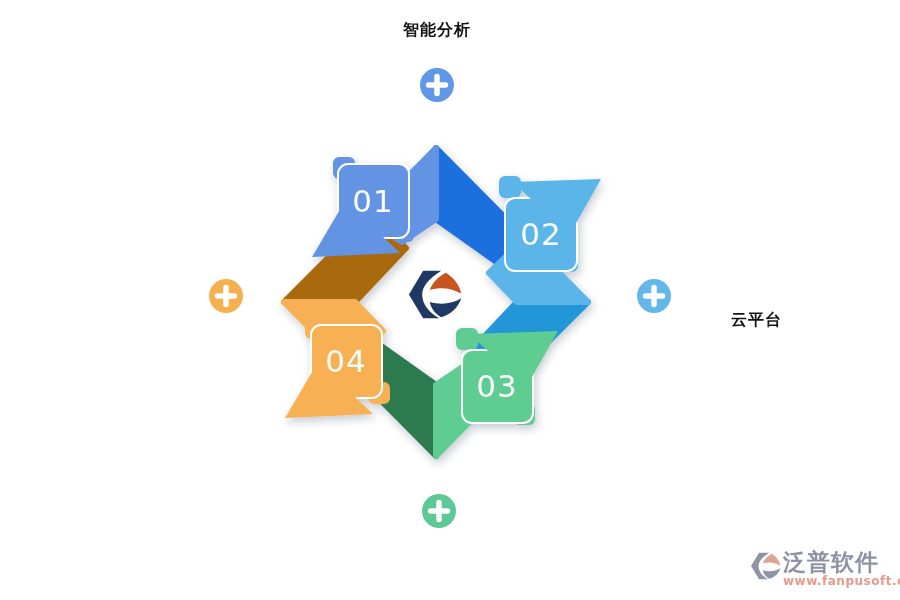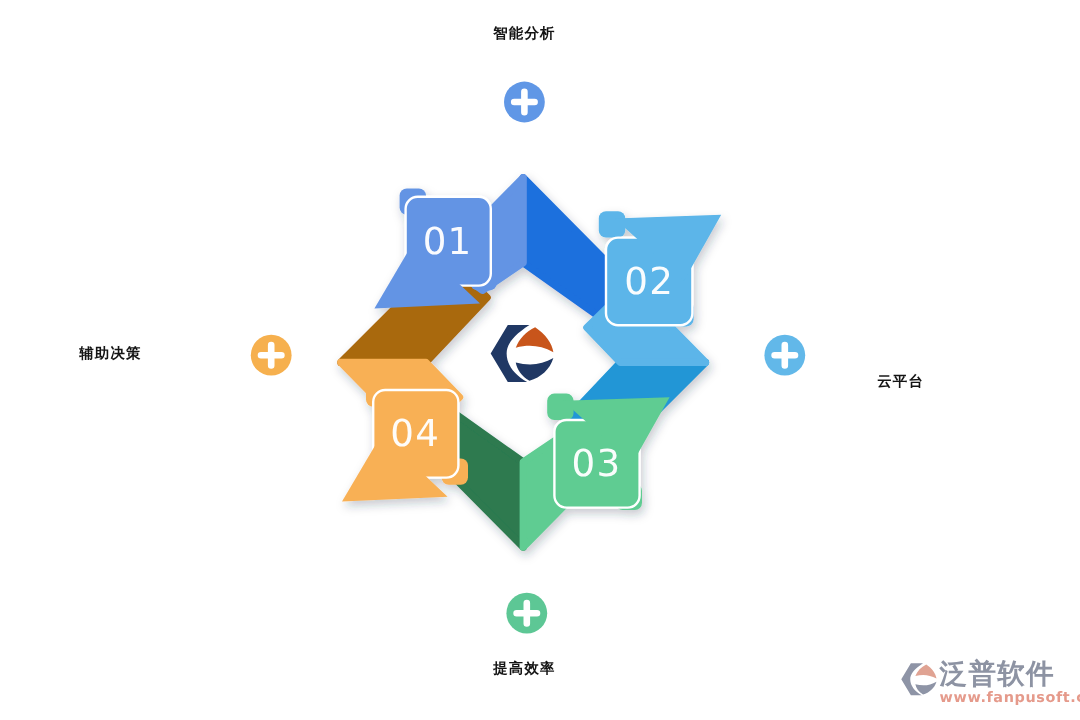--- a/index.html
+++ b/index.html
@@ -2,21 +2,21 @@
 <html><head>
 <meta charset="utf-8">
 <style>
   html,body{margin:0;padding:0;background:#ffffff;}
   #stage{
     position:relative;width:900px;height:600px;background:#ffffff;overflow:hidden;
     font-family:"DejaVu Sans","Liberation Sans",sans-serif;
   }
   #diagram-svg{position:absolute;left:0;top:0;}
   .lbl{
-    position:absolute;font-weight:bold;font-size:12px;color:#141414;
+    position:absolute;font-weight:bold;font-size:16px;color:#141414;
     white-space:nowrap;letter-spacing:1px;
   }
   .lbl.top{left:437px;top:20px;transform:translateX(-50%);}
   .lbl.right{left:731px;top:286px;margin-top:24px;}
   .lbl.left{left:66px;top:286px;}
   .lbl.bottom{left:437px;top:549px;transform:translateX(-50%);}
   #watermark{
     position:absolute;left:750px;top:549px;display:flex;align-items:flex-start;
   }
   #watermark .wm-text{display:flex;flex-direction:column;margin-left:1px;}
@@ -135,22 +135,20 @@
       <path d="M-8.5 0H8.5M0 -8.5V8.5" stroke="#ffffff" stroke-width="5.5" stroke-linecap="round" fill="none"></path>
     </g>
     <g transform="translate(226,296)">
       <circle r="17" fill="#f6b04e"></circle>
       <path d="M-8.5 0H8.5M0 -8.5V8.5" stroke="#ffffff" stroke-width="5.5" stroke-linecap="round" fill="none"></path>
     </g>
   </svg>
 
   <div class="lbl top">智能分析</div>
   <div class="lbl right">云平台</div>
-  <div class="lbl bottom">提高效率</div>
-  <div class="lbl left">辅助决策</div>
 
   <div id="watermark">
     <svg width="32" height="34" viewBox="0 0 60 60">
       <g fill="#8e94a6">
         <path d="M2,30 L17,5 L36,5 C22,14 16,22 16,30 C16,40 23,49 34,55 L17,55 Z"></path>
         <path d="M57,34 C54,44 46,51 36,54 C29,50 25,44 24,38 C36,41 47,40 57,34 Z"></path>
       </g>
       <g fill="#e0a393">
         <path d="M41,7 C50,13 56,21 57,29 C46,23 36,22 24,25 C27,17 33,11 41,7 Z"></path>
       </g>

